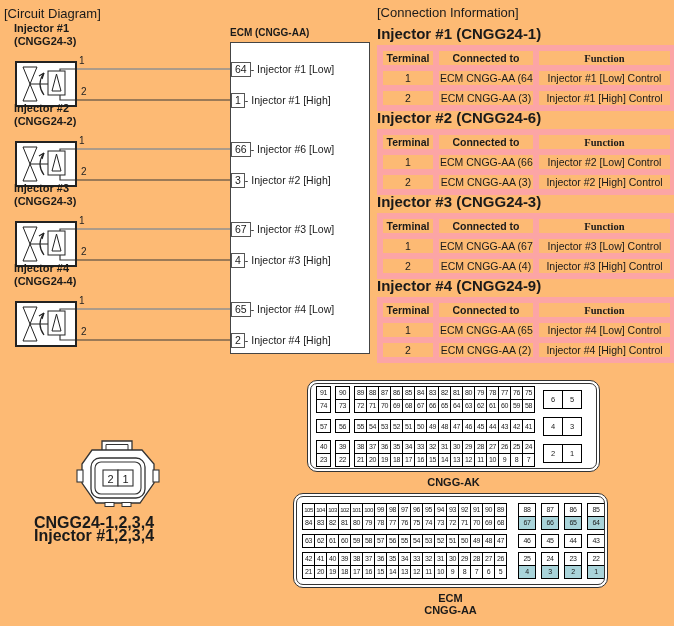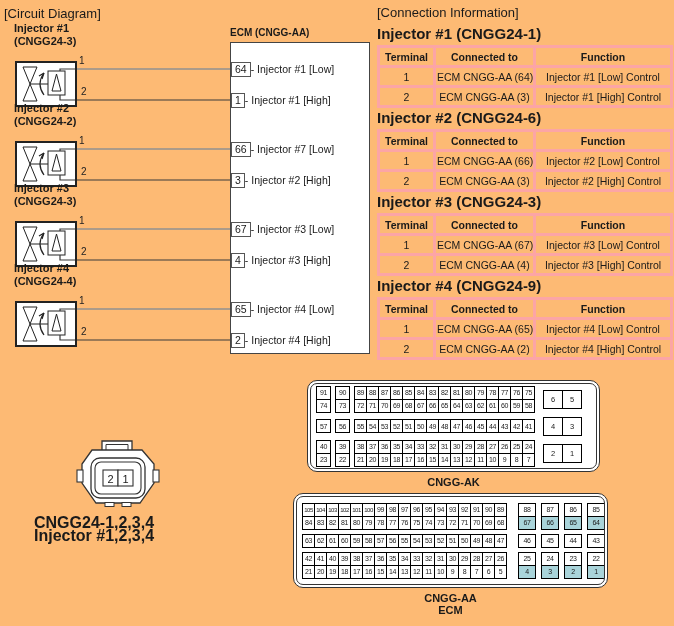--- a/index.html
+++ b/index.html
@@ -18,23 +18,23 @@
   .ecm-box { width:140px; height:312px; border:1.5px solid #444; background:#fff; }
   .ecm-title { width:140px; text-align:left; font-size:10px; font-weight:bold; white-space:nowrap; }
   .pin-row { display:flex; align-items:center; height:16px; font-size:10.5px; white-space:nowrap; background:transparent; }
   .pin-box { display:inline-block; min-width:10px; height:15px; line-height:13px; border:1px solid #555; background:#fff; padding:0 3px; text-align:center; }
   .pin-lbl { }
 
   
   .ct-block { position:absolute; left:377px; width:293px; }
   .ct-heading { font-size:15px; font-weight:bold; margin-bottom:3px; white-space:nowrap; }
   table.ct { border-collapse:collapse; width:293px; table-layout:fixed; }
-  table.ct th, table.ct td { border:3px solid #fca5a5; height:20px; font-size:10.5px; text-align:center; vertical-align:middle; padding:0 1px; overflow:hidden; white-space:nowrap; }
+  table.ct th, table.ct td { border:6px solid #fca5a5; height:20px; font-size:10.5px; text-align:center; vertical-align:middle; padding:0 1px; overflow:hidden; white-space:nowrap; }
   table.ct th { font-weight:bold; }
-  .col-term { width:56px; } .col-conn { width:100px; } .col-func { width:137px; }
+  .col-term { width:56px; } .col-conn { width:100px; } .col-func { width:137px;font-family:Liberation Serif, serif; }
 
   
   .harness-caption { width:170px; text-align:left; font-size:16px; font-weight:bold; line-height:13px; }
 
   
   .conn-outer { position:absolute; border:1px solid #333; border-radius:10px; padding:2px; background:#fff; display:flex; }
   .conn-inner { flex:1; border:1px solid #333; border-radius:7px; padding:3px 5px; display:flex; flex-direction:column; justify-content:center; overflow:hidden; }
   .band { display:flex; align-items:center; }
   .band + .band { margin-top:4px; }
   .band-left { display:flex; flex-direction:column; }
@@ -113,21 +113,21 @@
       <path d="M35,28 L44,28 L39.5,11 Z" fill="none" stroke="#222" stroke-width="1"></path>
       <path d="M27,32 Q19,21 27,10" fill="none" stroke="#222" stroke-width="1.2"></path>
       <path d="M27,10 L22,13 M27,10 L25,16" stroke="#222" stroke-width="1.2" fill="none"></path>
       <path d="M43,8 V6 H58 M43,32 V37 H58" fill="none" stroke="#3a3a3a" stroke-width="1.2"></path>
     </svg>
   </div>
   <span class="abs t-num" style="left:79px; top:135px;">1</span>
   <span class="abs t-num" style="left:81px; top:166px;">2</span>
   <div class="abs pin-row" style="left:231px; top:141px;">
     <span class="pin-box">66</span>
-    <span class="pin-lbl">- Injector #7 [Low]</span>
+    <span class="pin-lbl">- Injector #6 [Low]</span>
   </div>
   <div class="abs pin-row" style="left:231px; top:172px;">
     <span class="pin-box">3</span>
     <span class="pin-lbl">- Injector #2 [High]</span>
   </div>
 
   <div class="abs inj-label" style="left:14px; top:182px;">
     <div>Injector #3</div>
     <div>(CNGG24-3)</div>
   </div>
@@ -599,17 +599,17 @@
                 <span class="pcell hl">3</span>
                 <span class="pcell hl">2</span>
                 <span class="pcell hl">1</span>
               </div>
             </div>
           </div>
         </div>
       </div>
   </div>
   <div class="conn-label" style="left:293px; top:592px; width:315px;">
+    <div>ECM</div>
     <div>CNGG-AA</div>
-    <div>ECM</div>
   </div>
 
 </div>
 
 </body></html>

